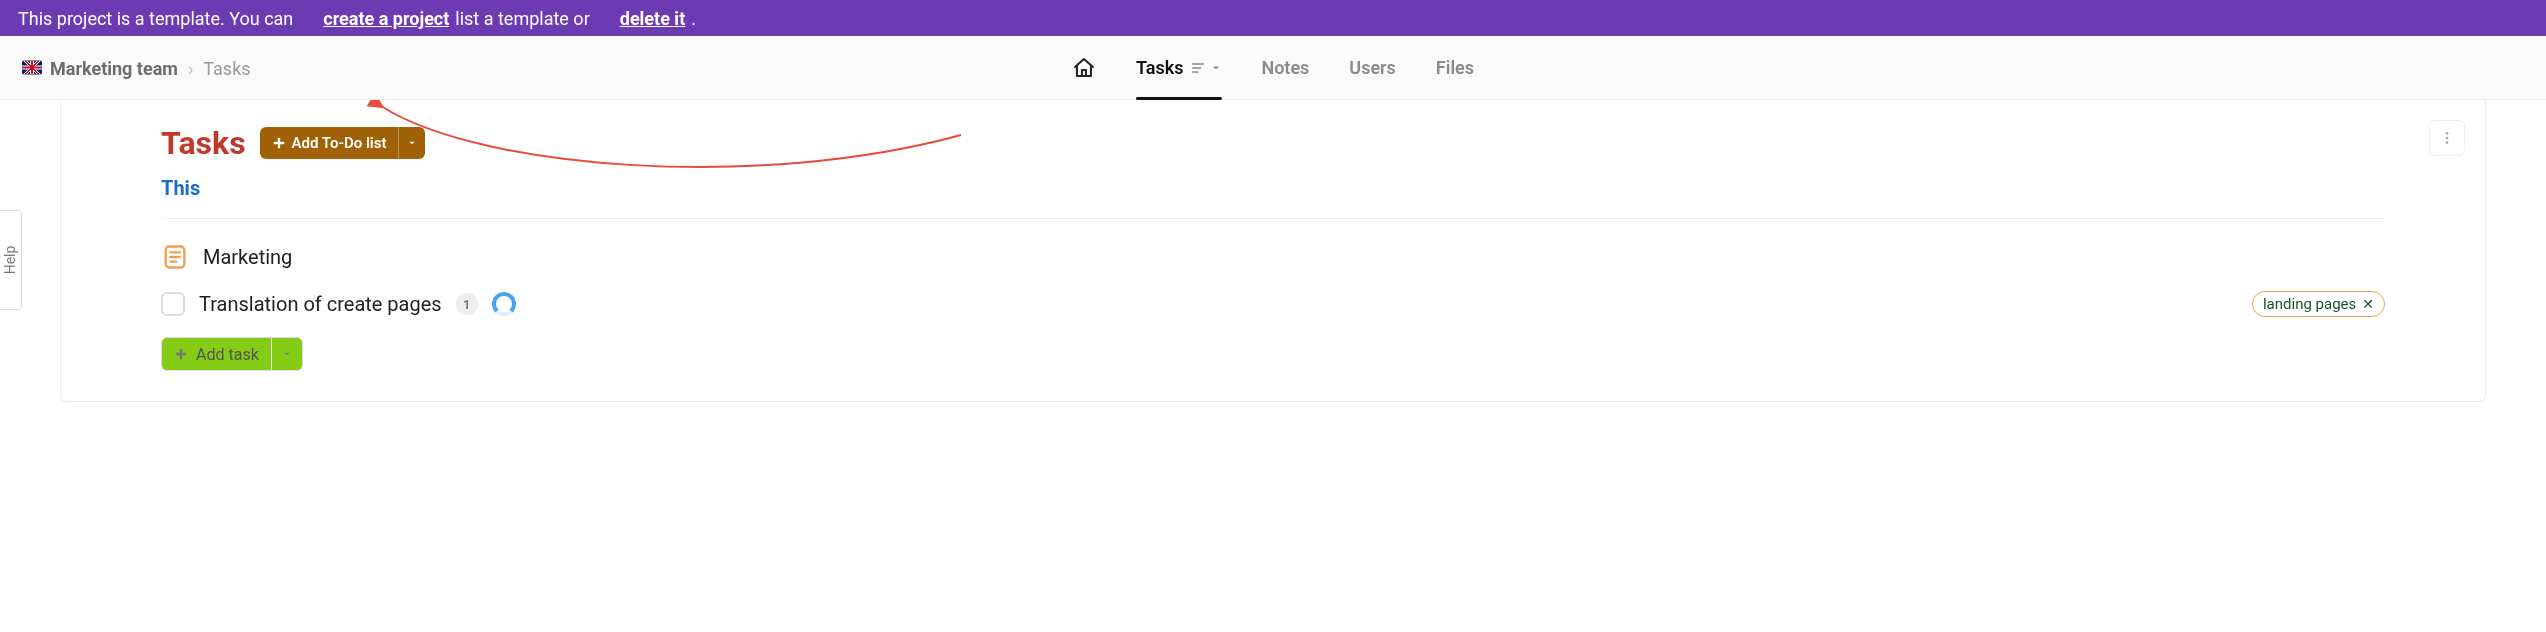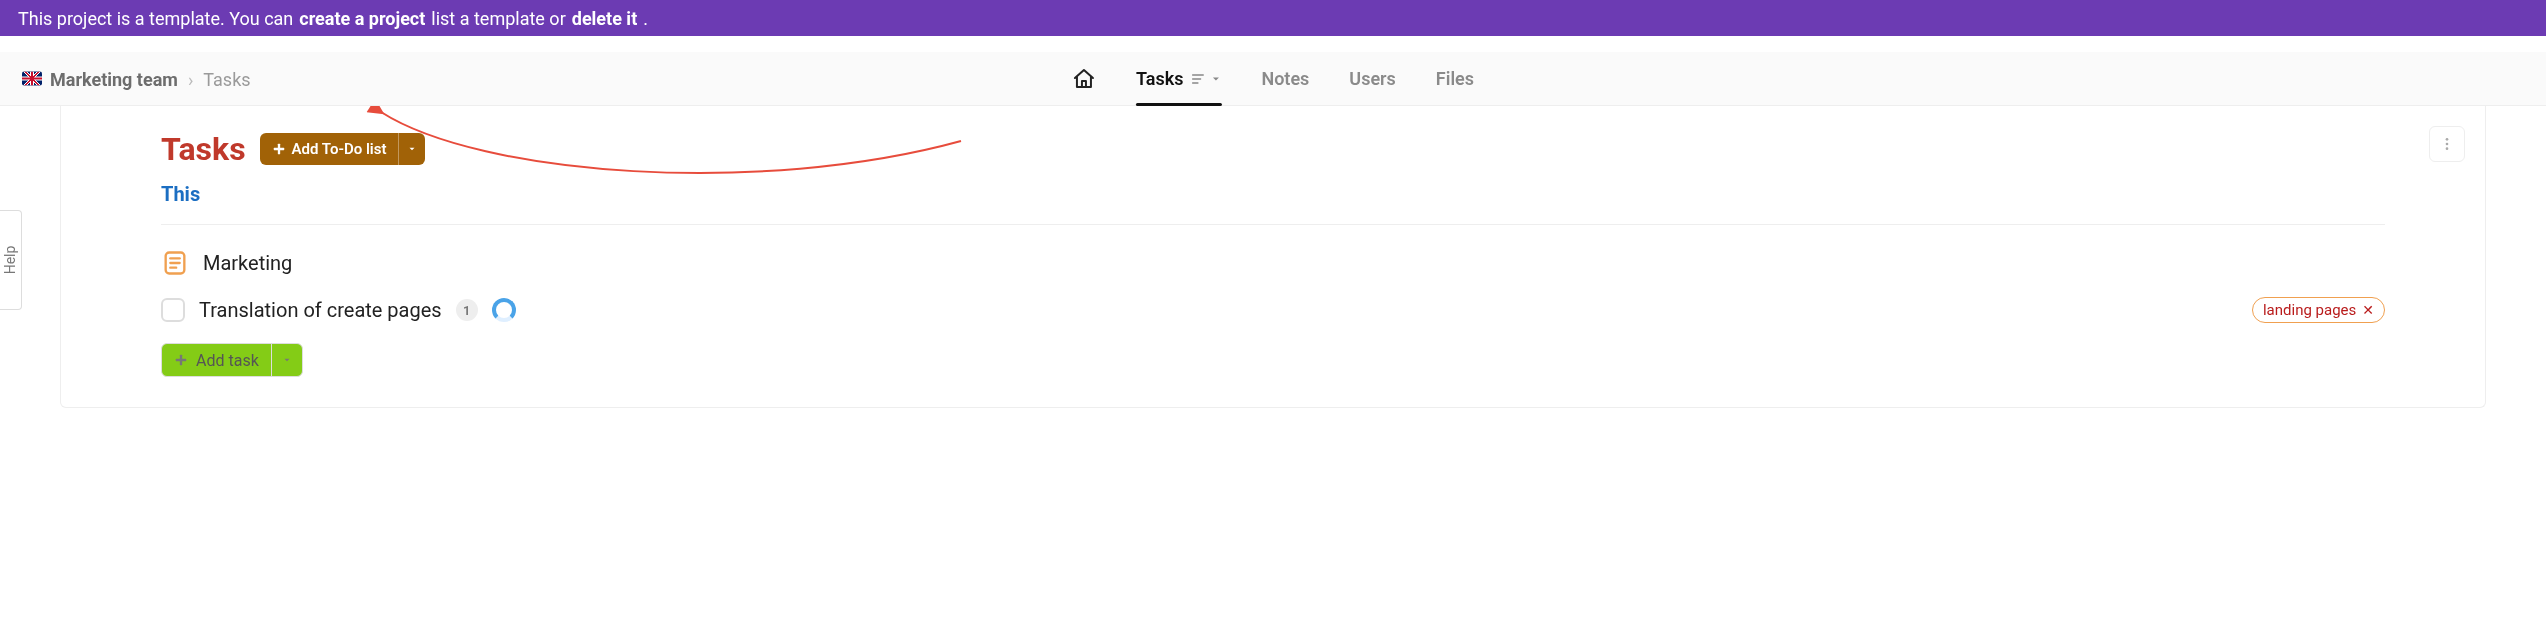--- a/index.html
+++ b/index.html
@@ -16,31 +16,32 @@
     background: #6c3bb3;
     color: #fff;
     font-size: 18px;
     padding: 10px 18px;
     display: flex;
     align-items: center;
     gap: 6px;
     height: 36px;
   }
   .banner .link {
+    text-decoration: underline;
     font-weight: 700;
     cursor: pointer;
+    margin-left: 24px;
   }
 
   
   .header {
     position: relative;
-    height: 54px;
+    height: 64px;
     border-bottom: 1px solid #eee;
     background: #fafafa;
-    margin-top: 16px;
   }
   .breadcrumb {
     position: absolute;
     left: 22px;
     top: 50%;
     transform: translateY(-50%);
     display: flex;
     align-items: center;
     gap: 10px;
     color: #8a8a8a;
@@ -254,21 +255,21 @@
   .spinner {
     width: 24px; height: 24px;
     border-radius: 50%;
     border: 4px solid #4aa3e8;
     border-bottom-color: #dfefff;
   }
 
   .tag-pill {
     margin-left: auto;
     border: 1px solid #f0a050;
-    color: #b91c1c;
+    color: #14532d;
     border-radius: 14px;
     padding: 3px 10px;
     font-size: 15px;
     display: flex;
     align-items: center;
     gap: 6px;
   }
   .tag-pill .x {
     font-size: 14px;
     line-height: 1;

